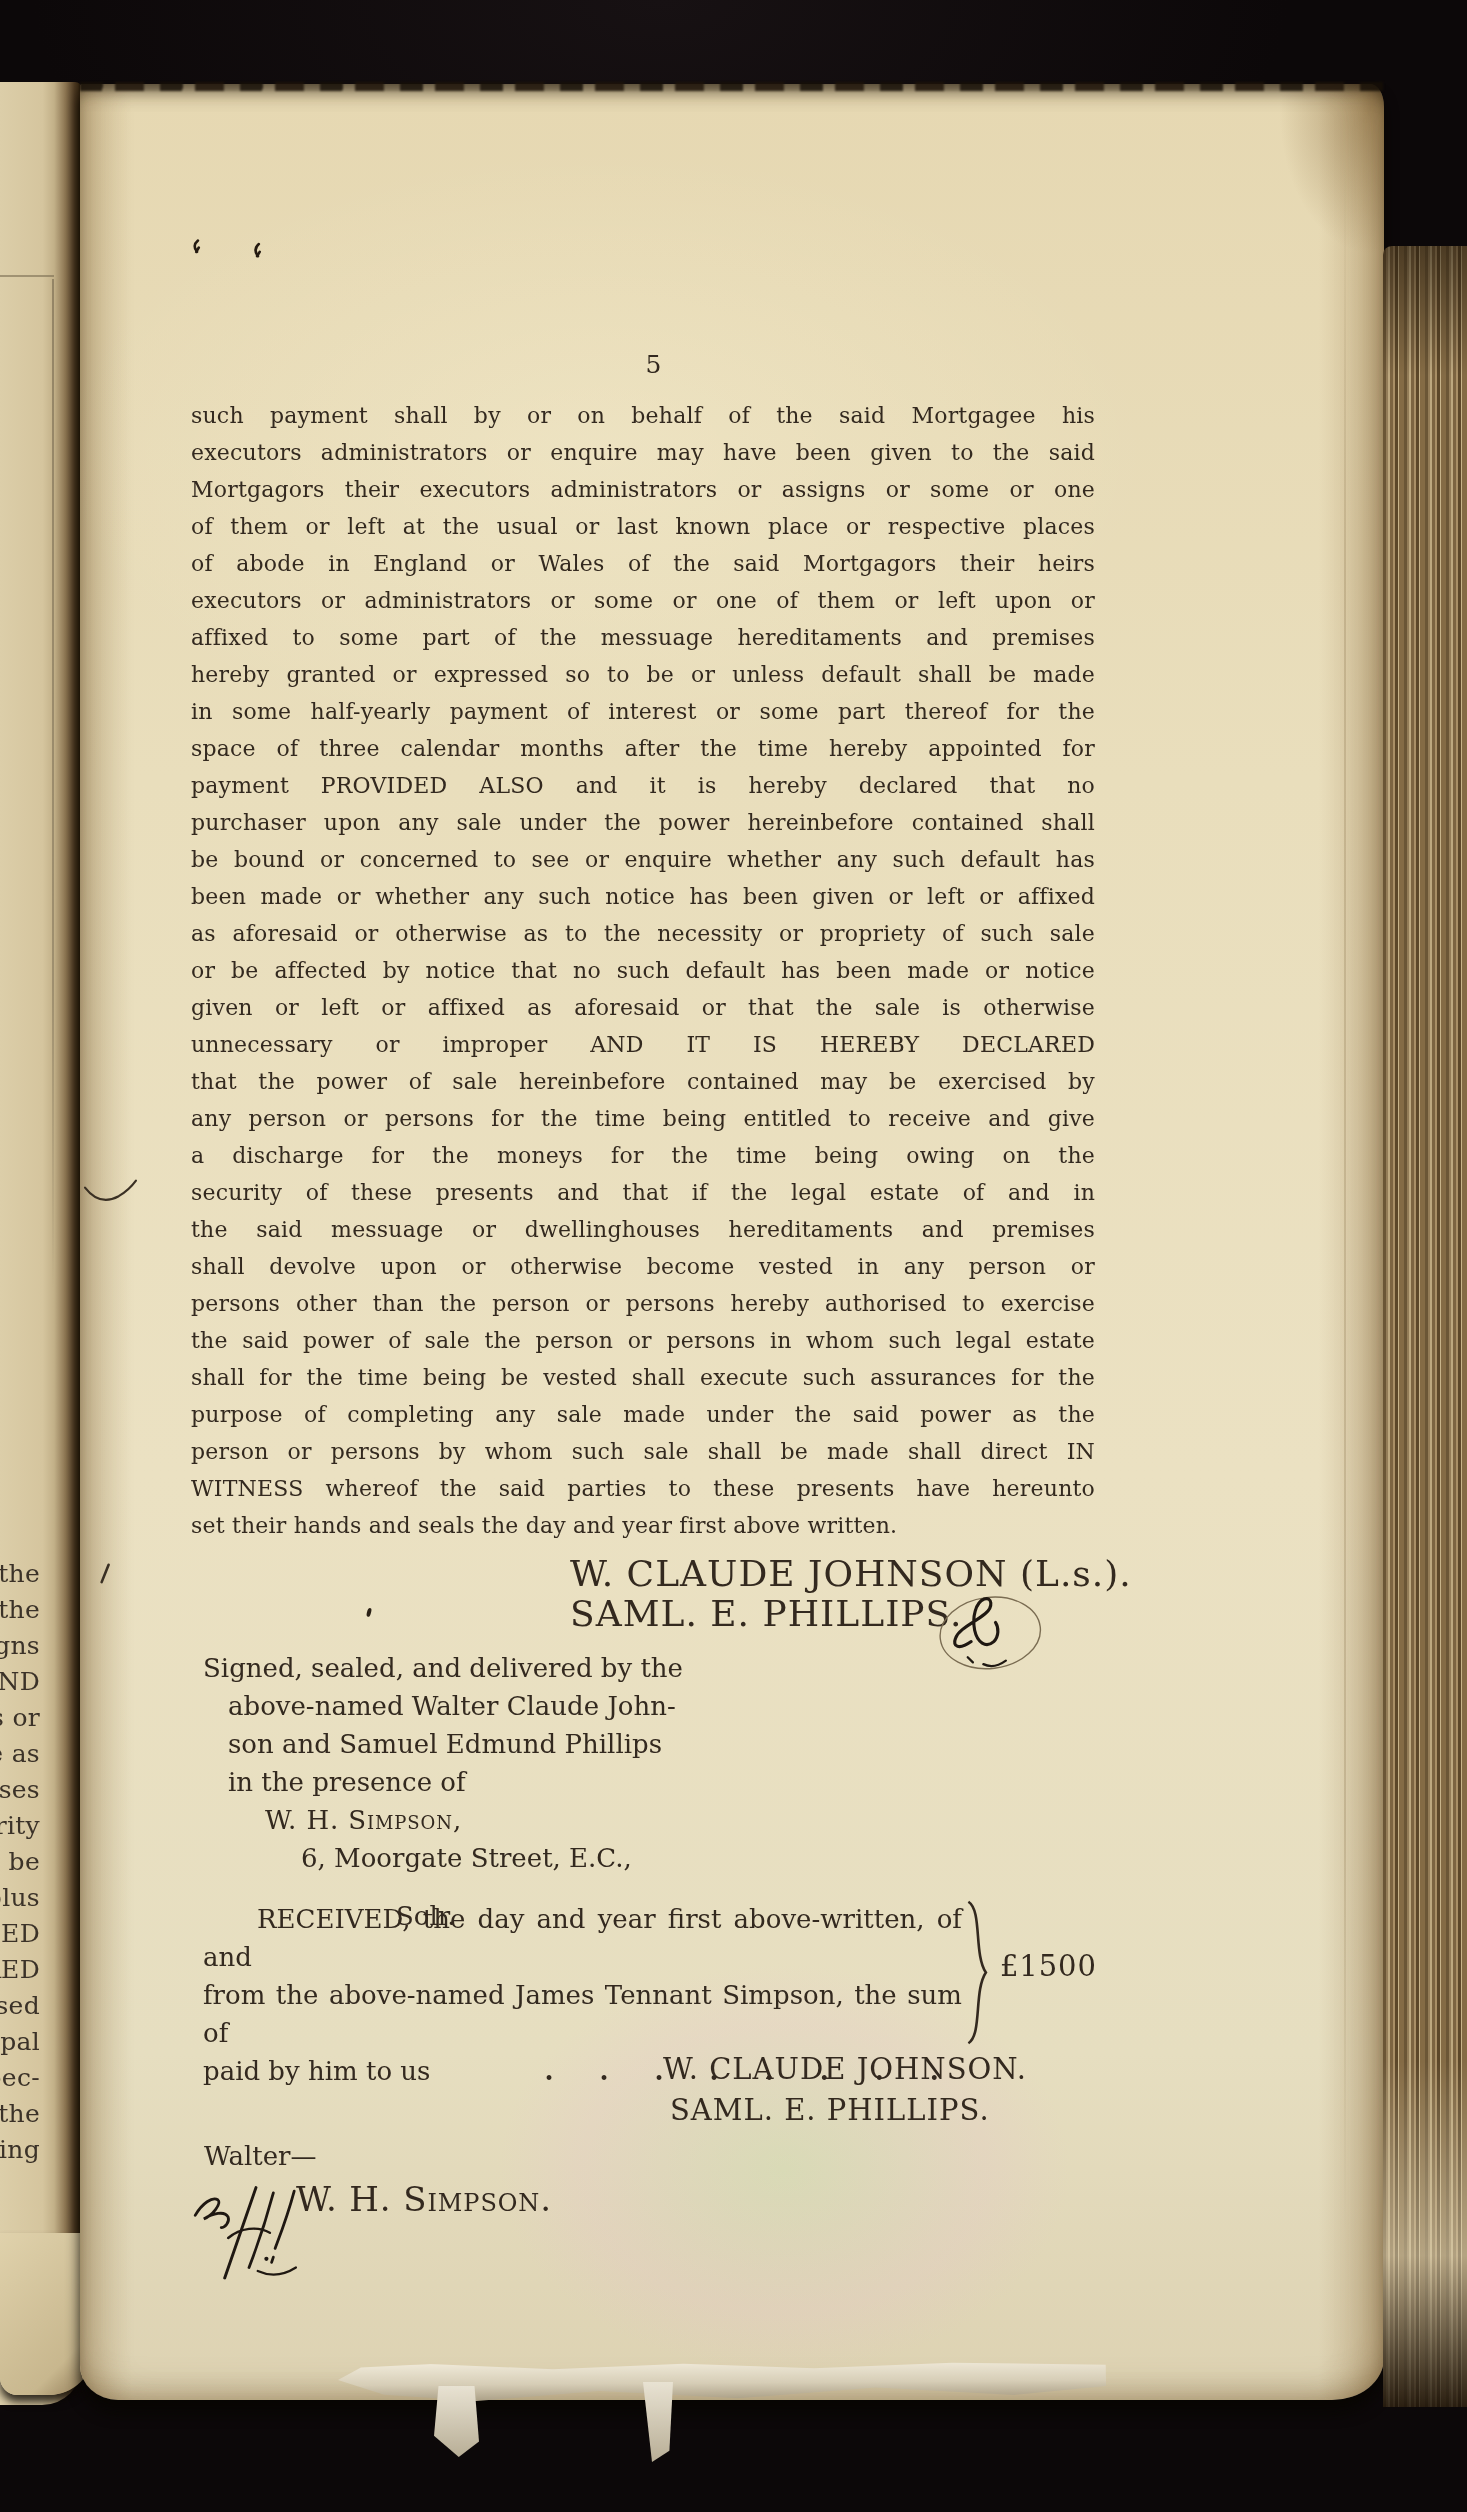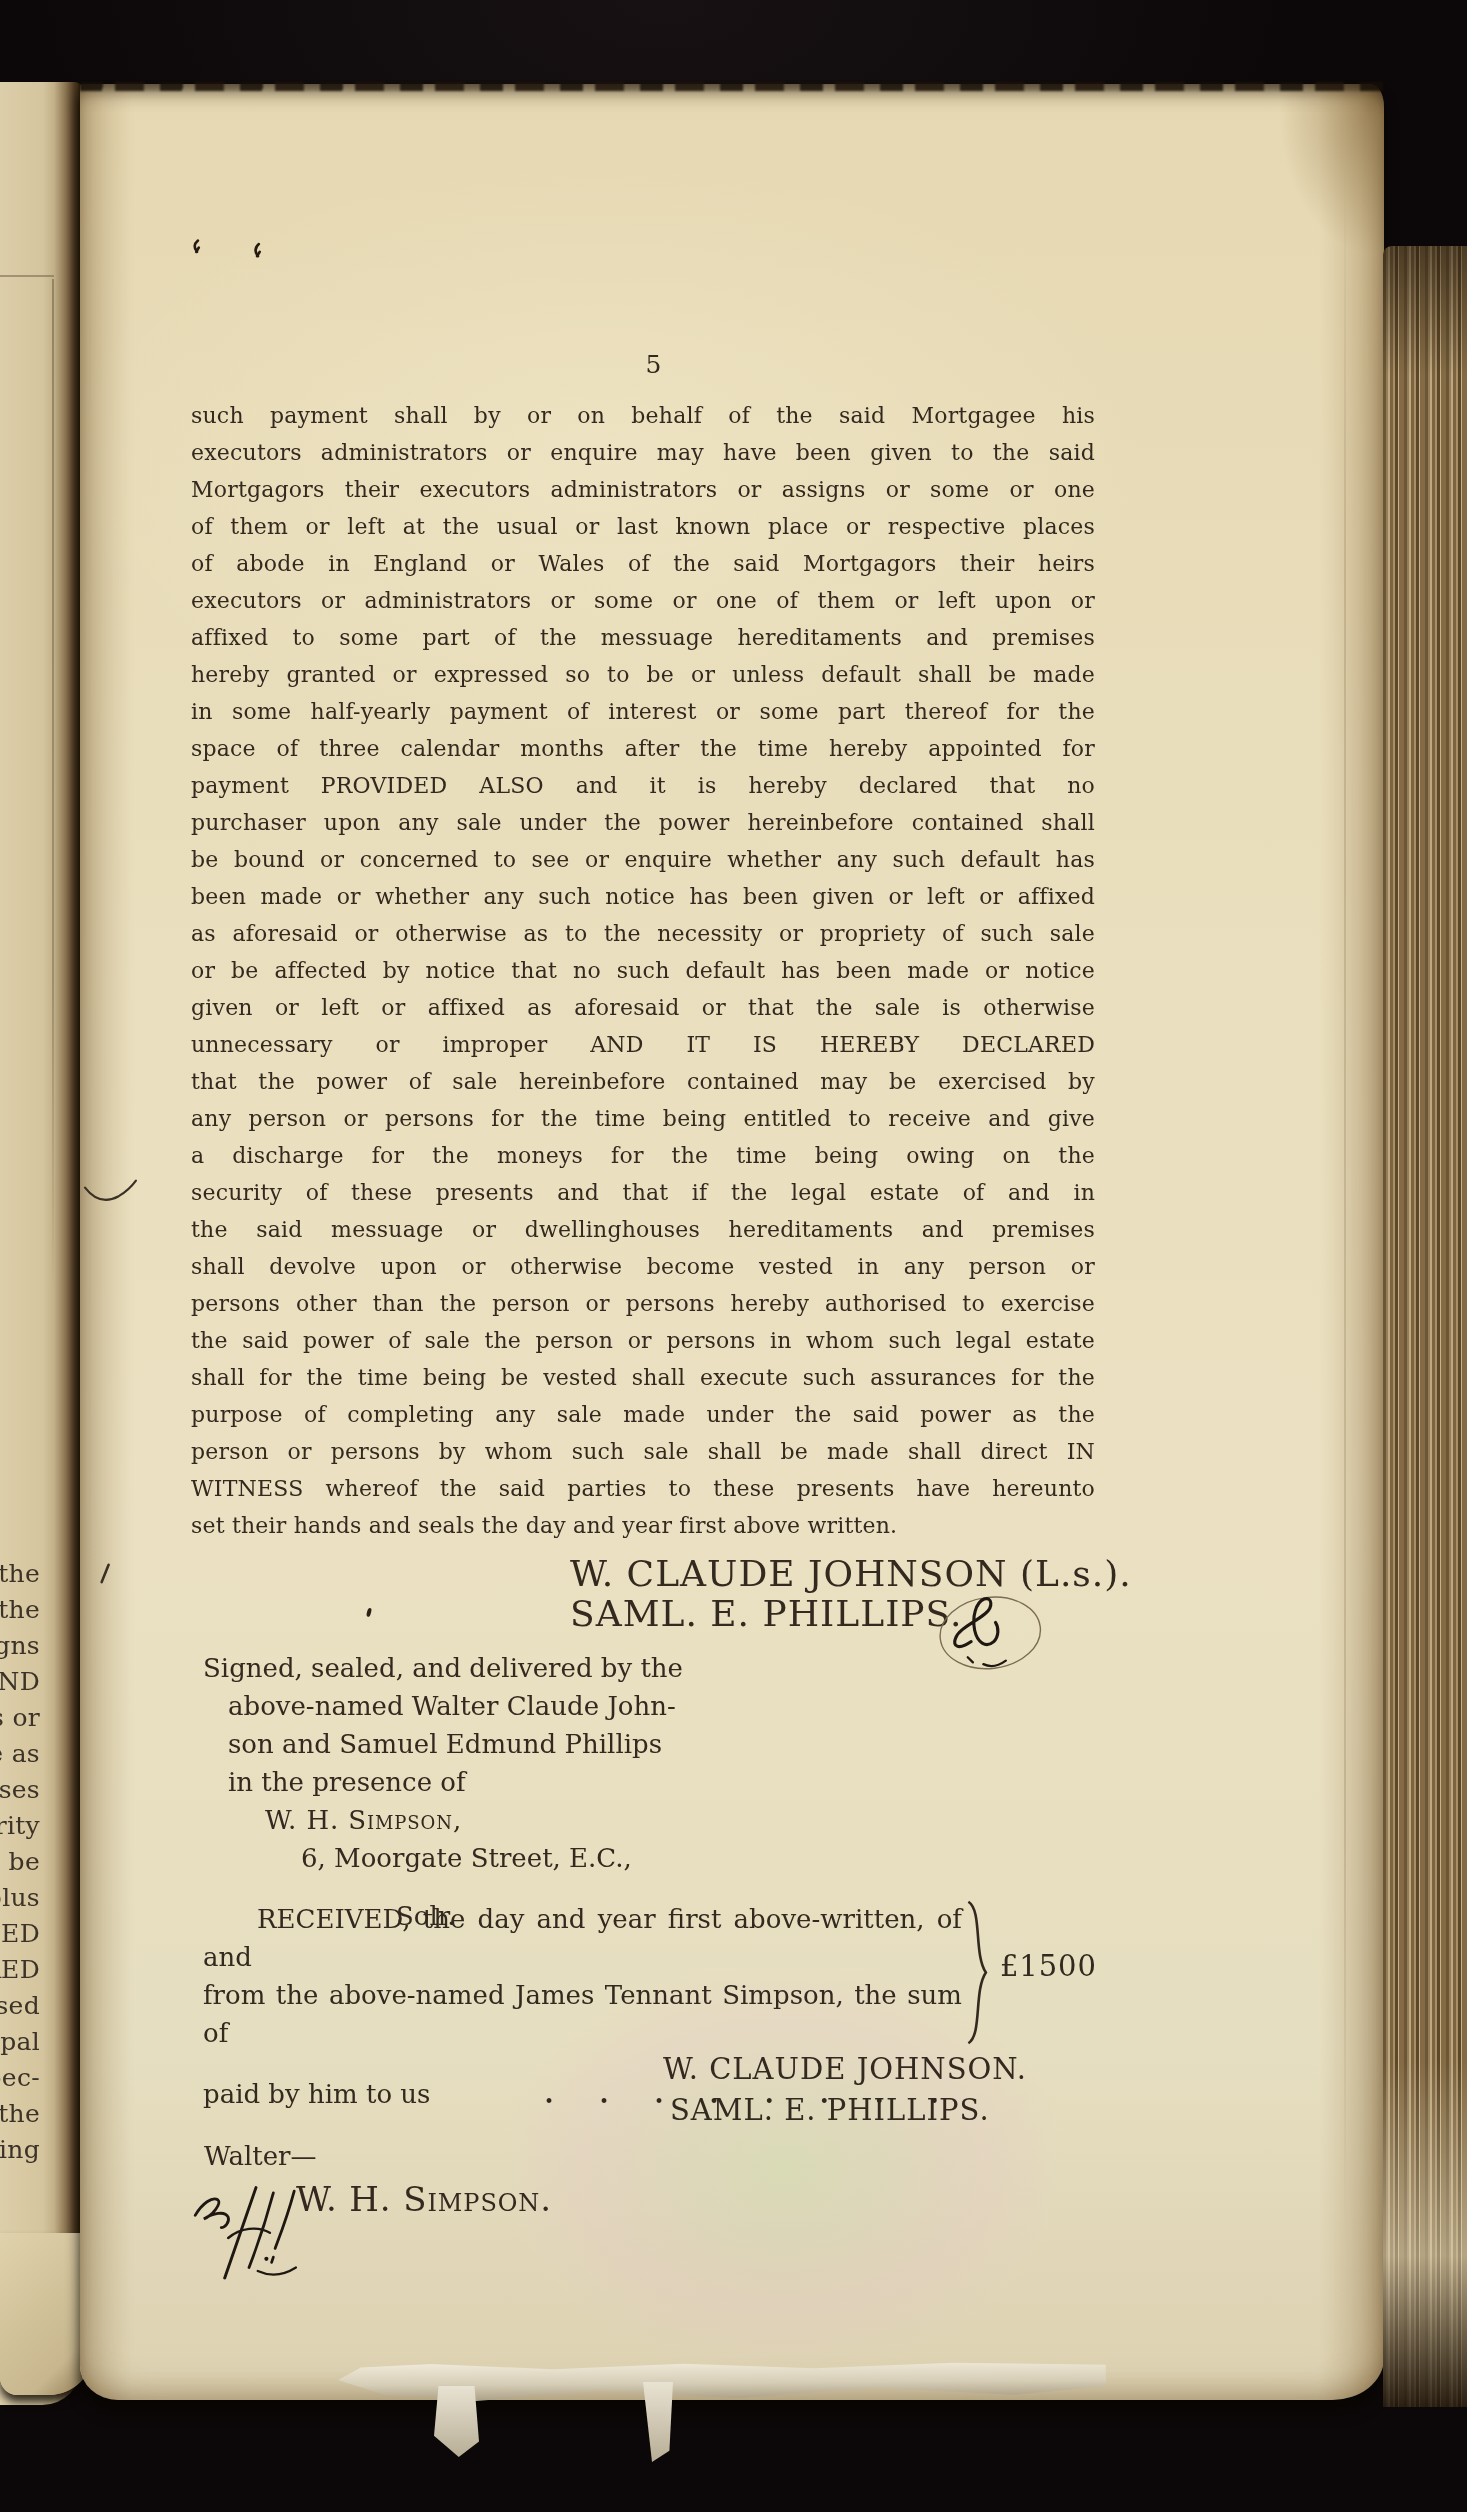--- a/index.html
+++ b/index.html
@@ -69,21 +69,21 @@
   .body-line:last-child{text-align-last:left;}
   .sig1{position:absolute;left:490px;top:1470px;font-size:36px;line-height:40px;letter-spacing:1px;}
   .attestation{position:absolute;left:123px;top:1565px;font-size:26px;line-height:38px;}
   .attestation div:nth-child(2),.attestation div:nth-child(3),.attestation div:nth-child(4){margin-left:25px;}
   .attestation div:nth-child(5){margin-left:62px;font-variant:small-caps;letter-spacing:0.9px;}
   .attestation div:nth-child(6){margin-left:98px;}
   .attestation div:nth-child(7){margin-left:193px;margin-top:20px;}
   .receipt{position:absolute;left:123px;top:1816px;width:759px;font-size:26px;line-height:38px;}
   .receipt-line{text-align:justify;text-align-last:justify;}
   .receipt-line:first-child{text-indent:54px;}
-  .receipt-last{display:flex;align-items:baseline;margin-top:23px;}
+  .receipt-last{display:flex;align-items:baseline;}
   .dots{flex:1;display:flex;justify-content:space-around;padding-left:91px;font-weight:bold;}
   .brace{position:absolute;left:883px;top:1816px;width:30px;height:145px;}
   .amount{position:absolute;left:920px;top:1865px;font-size:29px;letter-spacing:0.9px;}
   .sig2{position:absolute;left:583px;top:1965px;font-size:29px;line-height:41px;letter-spacing:1px;}
   .sig2 div:nth-child(2){margin-left:7px;}
   .witness{position:absolute;left:124px;top:2057px;font-size:26px;}
   .witness-name{position:absolute;left:216px;top:2095px;font-size:34px;font-variant:small-caps;letter-spacing:0.9px;}
   .svg-abs{position:absolute;}
   .mark-dot{position:absolute;left:287px;top:1524px;width:4.4px;height:8.7px;border-radius:60% 40% 50% 50%;background:#2a2016;transform:rotate(14deg);}
   

